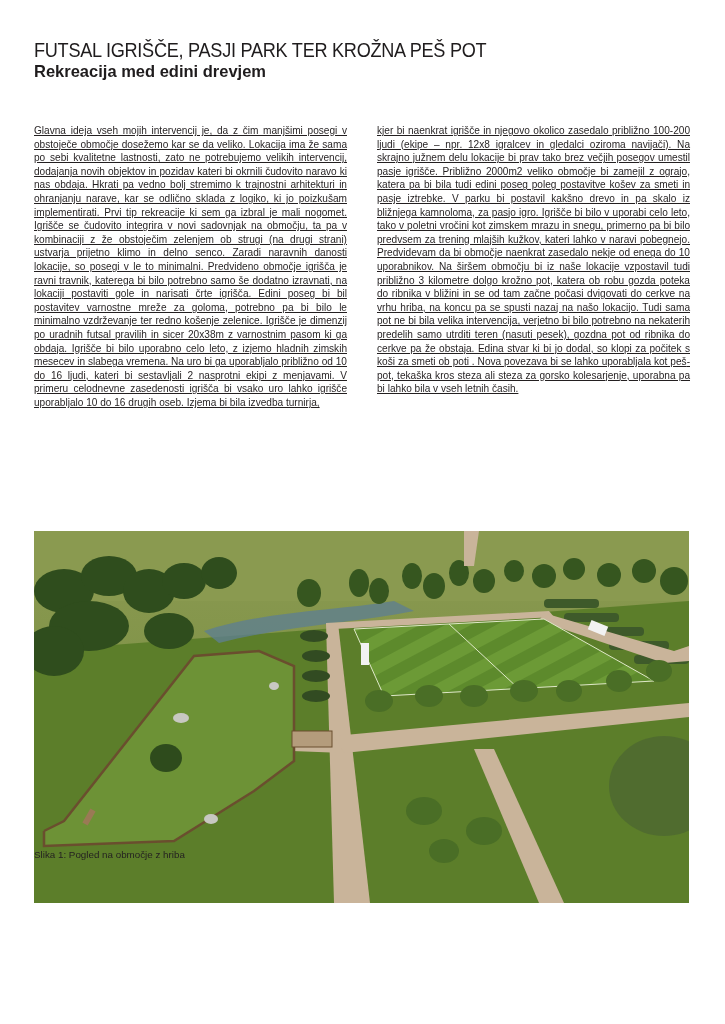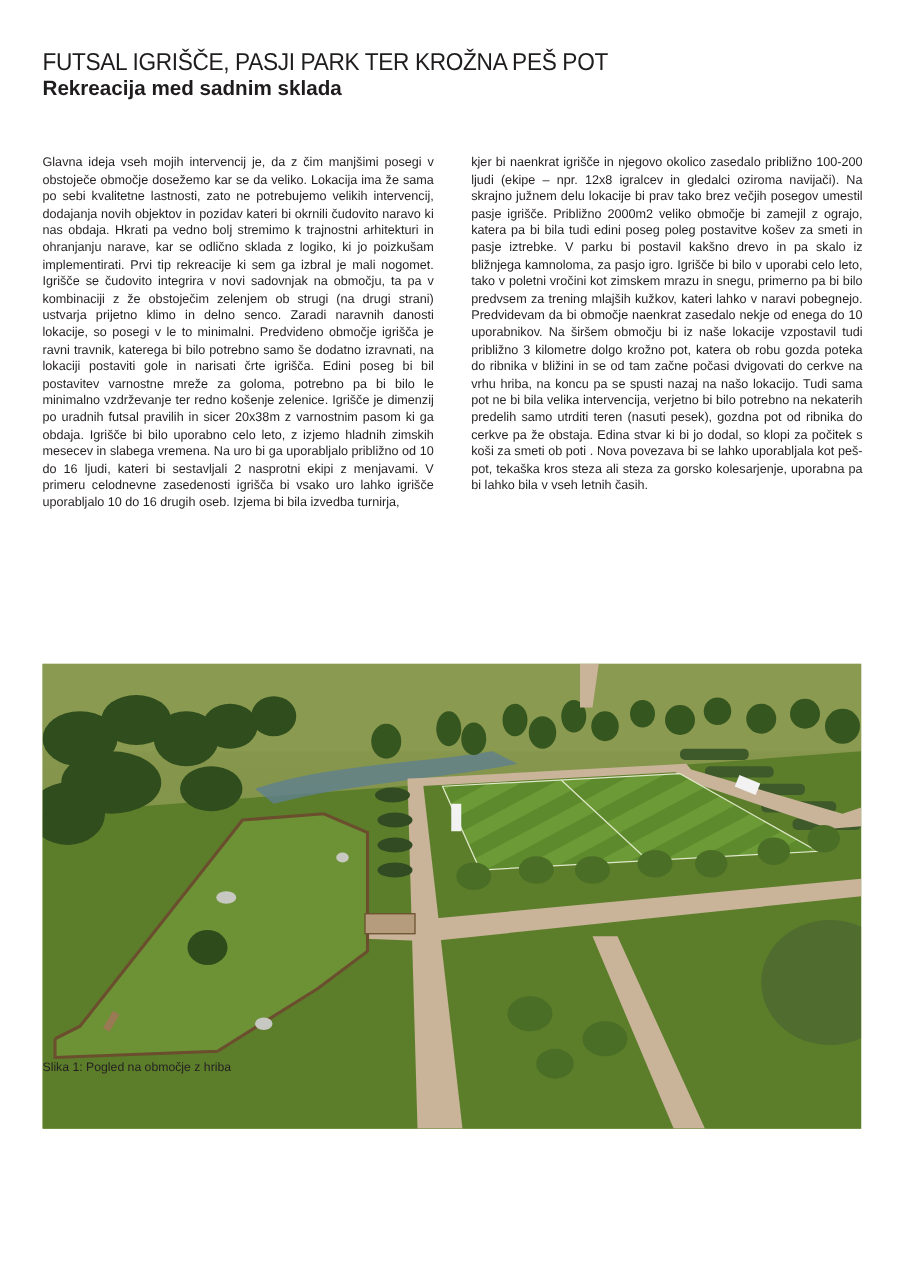--- a/index.html
+++ b/index.html
@@ -3,32 +3,32 @@
 <meta charset="utf-8">
 <style>
   html, body { margin: 0; padding: 0; background: #ffffff; }
   body { width: 725px; height: 1024px; position: relative; overflow: hidden;
          font-family: "Liberation Sans", "DejaVu Sans", sans-serif; color: #231f20; }
   .title { position: absolute; left: 34px; top: 39px; font-size: 19.5px; letter-spacing: -0.3px;
            font-weight: normal; margin: 0; white-space: nowrap; color: #1f1c1d; transform: scaleX(0.93); transform-origin: left top; }
   .subtitle { position: absolute; left: 34px; top: 62px; font-size: 16.5px; margin: 0; color: #1f1c1d; white-space: nowrap; }
   .col { position: absolute; top: 124px; width: 313px; font-size: 10.1px; line-height: 13.6px;
          text-align: justify; hyphens: manual; color: #231f20; }
-  .col p { margin: 0; }
+  .col p { margin: 0; text-decoration: underline; }
   .col-left { left: 34px; }
   .col-right { left: 377px; width: 313px; }
   .figure { position: absolute; left: 34px; top: 531px; width: 655px; height: 372px; overflow: hidden; background: #6f8a3a; }
   .figure svg { display: block; }
   .caption { position: absolute; left: 34px; top: 849px; font-size: 9.8px; color: #231f20; white-space: nowrap; }
 </style>
 </head>
 <body>
 
 <h1 class="title">FUTSAL IGRIŠČE, PASJI PARK TER KROŽNA PEŠ POT</h1>
-<h2 class="subtitle">Rekreacija med sadnim sklada</h2>
+<h2 class="subtitle">Rekreacija med edini drevjem</h2>
 
 <div class="col col-left">
   <p>Glavna ideja vseh mojih intervencij je, da z čim manjšimi pose­gi v obstoječe območje dosežemo kar se da veliko. Lokaci­ja ima že sama po sebi kvalitetne lastnosti, zato ne potrebu­jemo velikih intervencij, dodajanja novih objektov in pozidav kateri bi okrnili čudovito naravo ki nas obdaja. Hkrati pa vedno bolj stremimo k trajnostni arhitekturi in ohranjanju nar­ave, kar se odlično sklada z logiko, ki jo poizkušam implementirati. Prvi tip rekreacije ki sem ga izbral je mali nogomet. Igrišče se čudo­vito integrira v novi sadovnjak na območju, ta pa v kombinaciji z že obstoječim zelenjem ob strugi (na drugi strani) ustvarja prijetno klimo in delno senco.  Zaradi naravnih danosti lokacije, so pose­gi v le to minimalni. Predvideno območje igrišča je ravni travnik, katerega bi bilo potrebno samo še dodatno izravnati, na lokaciji postaviti gole in narisati črte igrišča. Edini poseg bi bil postavitev varnostne mreže za goloma, potrebno pa bi bilo le minimalno vzdrževanje ter redno košenje zelenice. Igrišče je dimenzij po urad­nih futsal pravilih in sicer 20x38m z varnostnim pasom ki ga ob­daja. Igrišče bi bilo uporabno celo leto, z izjemo hladnih zimskih mesecev in slabega vremena. Na uro bi ga uporabljalo približno od 10 do 16 ljudi, kateri bi sestavljali 2 nasprotni ekipi z menjavami. V primeru celodnevne zasedenosti igrišča bi vsako uro lahko igrišče uporabljalo 10 do 16 drugih oseb. Izjema bi bila izvedba turnirja,</p>
 </div>
 <div class="col col-right">
   <p>kjer bi naenkrat igrišče in njegovo okolico zasedalo približno 100-200 ljudi (ekipe – npr. 12x8 igralcev in gledalci oziroma navijači). Na skrajno južnem delu lokacije bi prav tako brez večjih posegov umestil pasje igrišče. Približno 2000m2 veliko območje bi zame­jil z ograjo, katera pa bi bila tudi edini poseg poleg postavitve košev za smeti in pasje iztrebke. V parku bi postavil kakšno dre­vo in pa skalo iz bližnjega kamnoloma, za pasjo igro. Igrišče bi bilo v uporabi celo leto, tako v poletni vročini kot zimskem mrazu in snegu, primerno pa bi bilo predvsem za trening mla­jših kužkov, kateri lahko v naravi pobegnejo. Predvidevam da bi območje naenkrat zasedalo nekje od enega do 10 uporabnikov. Na širšem območju bi iz naše lokacije vzpostavil tudi približno 3 kilometre dolgo krožno pot, katera ob robu gozda poteka do ribnika v bližini in se od tam začne počasi dvigovati do cerkve na vrhu hriba, na koncu pa se spusti nazaj na našo lokacijo. Tudi sama pot ne bi bila velika intervencija, verjetno bi bilo potreb­no na nekaterih predelih samo utrditi teren (nasuti pesek), go­zdna pot od ribnika do cerkve pa že obstaja. Edina stvar ki bi jo dodal, so klopi za počitek s koši za smeti ob poti . Nova povezava bi se lahko uporabljala kot peš­pot, tekaška kros steza ali steza za gorsko kolesarjenje, uporabna pa bi lahko bila v vseh letnih časih.</p>
 </div>
 
 <div class="figure">
   <svg width="655" height="372" viewBox="0 0 655 372" xmlns="http://www.w3.org/2000/svg">

